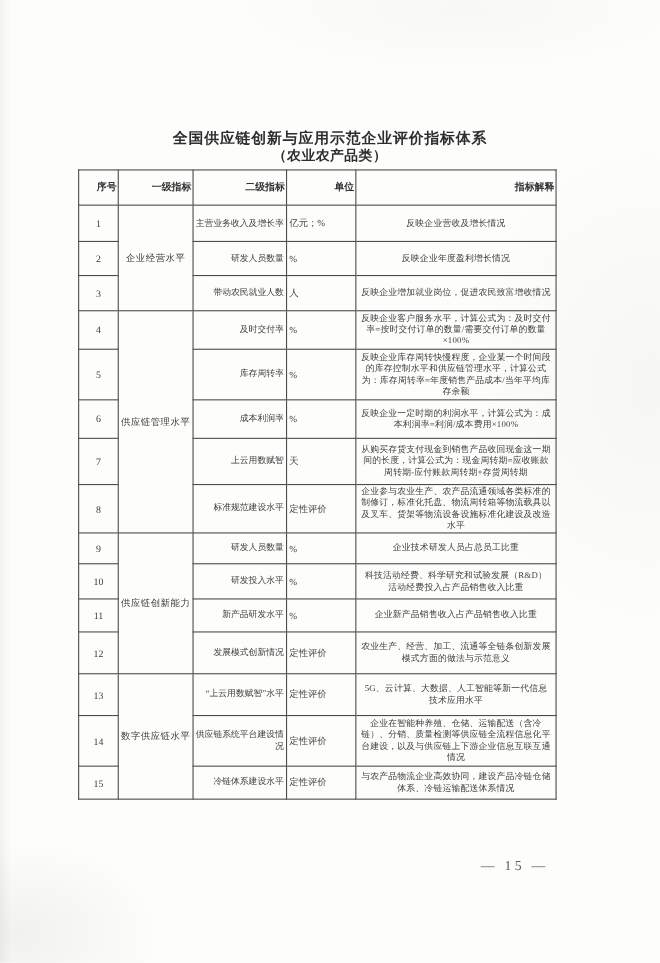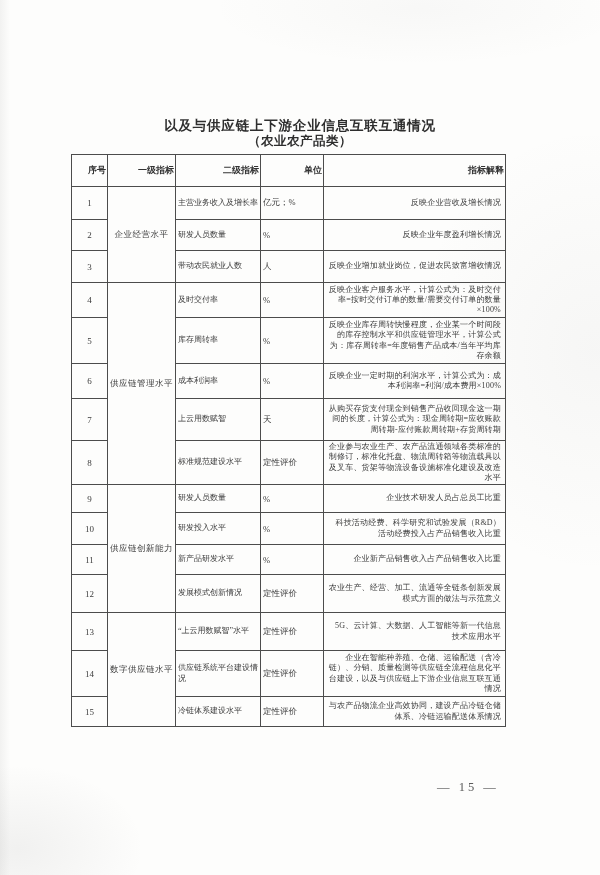--- a/index.html
+++ b/index.html
@@ -38,36 +38,36 @@
     border:1px solid #4c4c4c;
     vertical-align:middle;
     overflow:hidden;
   }
   th.c-h{
     font-size:9px;font-weight:700;text-align:right;
     color:#333;padding:0 1px;
   }
   td.c-no{font-size:9px;text-align:center;padding:0 1px;}
   td.c-group{font-size:8.5px;text-align:center;padding:0 2px;letter-spacing:0.5px;}
-  td.c-ind{font-size:8px;text-align:left;padding:0 2px;line-height:1.3;}
+  td.c-ind{font-size:8px;text-align:right;padding:0 2px;line-height:1.3;}
   td.c-unit{font-size:8.5px;padding:0 2px;}
-  td.c-exp{font-size:8px;text-align:right;padding:1px 4px;line-height:1.28;letter-spacing:0.2px;}
+  td.c-exp{font-size:8px;text-align:center;padding:1px 4px;line-height:1.28;letter-spacing:0.2px;}
   .page-number{
     position:absolute;top:780px;left:437px;
     font-size:12.5px;color:#5a5a5a;letter-spacing:3px;
     font-family:"Liberation Serif","DejaVu Serif",serif;
   }
 </style>
 </head>
 <body>
 
 <div class="page">
 
   <div class="title-block">
-    <div class="title-line1">以及与供应链上下游企业信息互联互通情况</div>
+    <div class="title-line1">全国供应链创新与应用示范企业评价指标体系</div>
     <div class="title-line2">（农业农产品类）</div>
   </div>
 
   <table class="idx">
     <colgroup>
       <col style="width:36px">
         <col style="width:68px">
         <col style="width:85px">
         <col style="width:63px">
         <col style="width:182px">

